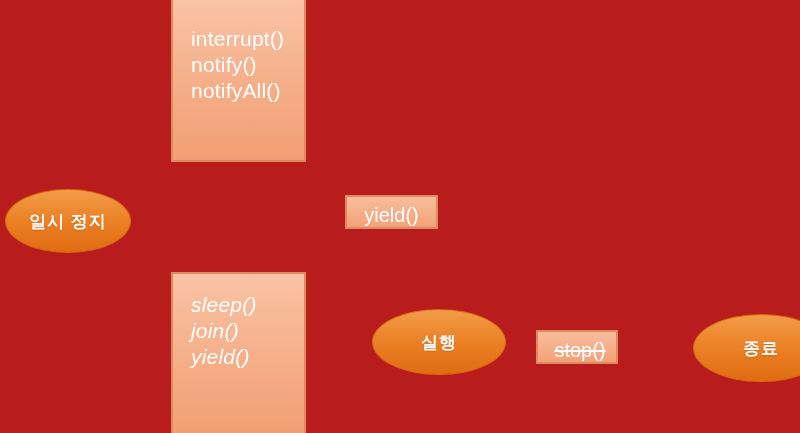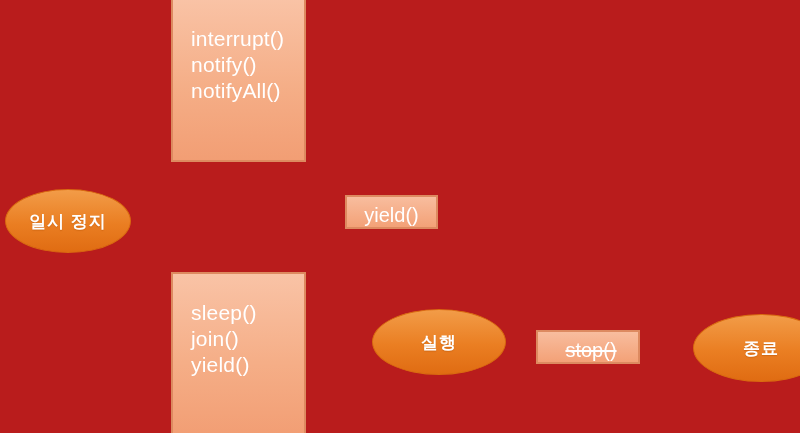--- a/index.html
+++ b/index.html
@@ -67,24 +67,24 @@
   }
 
   .struck {
     text-decoration: line-through;
     text-decoration-thickness: 2px;
   }
 
   
   #top-method-box    { left: 171px; top: -4px;  height: 166px; }
   #bottom-method-box { left: 171px; top: 272px; height: 165px; }
-  #bottom-method-box .lines { padding-top: 26px; }
+  #bottom-method-box .lines { padding-top: 18px; font-style: italic; }
 
   #yield-box { left: 345px; top: 195px; width: 93px;  height: 34px; }
-  #stop-box  { left: 536px; top: 330px; width: 104px; height: 34px; padding-left: 6px; }
+  #stop-box  { left: 536px; top: 330px; width: 82px; height: 34px; padding-left: 6px; }
 
   #runnable-ellipse   { left: 370px; top: 43px;  width: 131px; height: 67px; }
   #paused-ellipse     { left: 5px;   top: 189px; width: 126px; height: 64px; text-align: right; }
   #running-ellipse    { left: 372px; top: 309px; width: 134px; height: 66px; }
   #terminated-ellipse { left: 693px; top: 314px; width: 136px; height: 68px; }
 </style>
 </head>
 <body>
 
 <div id="canvas">

